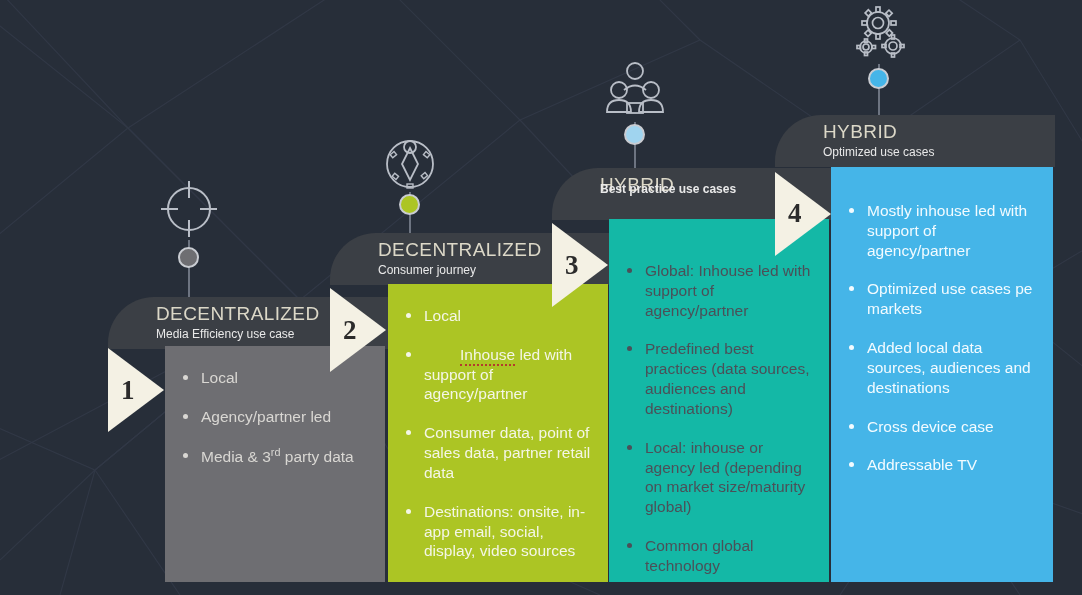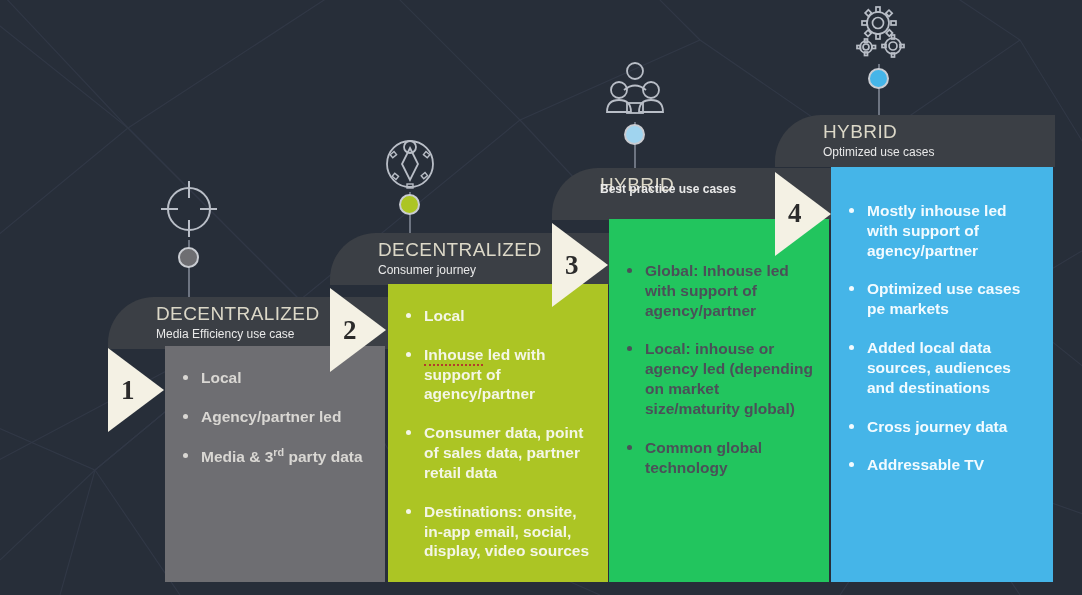--- a/index.html
+++ b/index.html
@@ -47,21 +47,20 @@
     color:#e9e9e9;
     font-size:12px;
     white-space:nowrap;
   }
 
   
   .body-card{
     position:absolute;
     box-sizing:border-box;
     padding:22px 14px 20px 14px;
-    font-weight:bold;
   }
   .body-card ul{
     list-style:none;
     margin:0;padding:0;
   }
   .body-card li{
     position:relative;
     padding-left:22px;
     margin-bottom:19px;
     font-size:15.5px;
@@ -77,21 +76,21 @@
 
   
   .c1 .body-card{background:#6e6e72;}
   .c1 .body-card li{color:#d9d7d3;}
   .c1 .body-card li:before{background:#d9d7d3;}
 
   .c2 .body-card{background:#acc524;}
   .c2 .body-card li{color:#f4f6e6;}
   .c2 .body-card li:before{background:#f4f6e6;}
 
-  .c3 .body-card{background:#22c55e;}
+  .c3 .body-card{background:#14b8a6;}
   .c3 .body-card li{color:#4b5058;}
   .c3 .body-card li:before{background:#4b5058;}
 
   .c4 .body-card{background:#45b5e8;}
   .c4 .body-card li{color:#f2fbff;}
   .c4 .body-card li:before{background:#f2fbff;}
 
   .underline-squiggle{
     border-bottom:1px solid rgba(150,40,30,.0);
     position:relative;
@@ -204,21 +203,21 @@
     <div class="node-dot" style="left:399px;top:194px;background:#acc524;"></div>
 
     <div class="header-plate" style="left:330px;top:233px;width:282px;height:52px;">
       <div class="htitle" style="top:6px;">DECENTRALIZED</div>
       <div class="hsub" style="top:30px;">Consumer journey</div>
     </div>
 
     <div class="body-card" style="left:388px;top:284px;width:220px;height:298px;">
       <ul>
         <li>Local</li>
-        <li><span class="underline-squiggle"><span style="border-bottom:2px dotted #b43a2c;padding-bottom:1px;">Inhouse</span> led with support of agency/partner</span></li>
+        <li><span class="underline-squiggle"><span style="border-bottom:2px dotted #b43a2c;padding-bottom:1px;margin-left:36px;">Inhouse</span> led with support of agency/partner</span></li>
         <li>Consumer data, point of sales data, partner retail data</li>
         <li>Destinations: onsite, in-app email, social, display, video sources</li>
       </ul>
     </div>
 
     <div class="arrow" style="left:330px;top:288px;"></div>
     <div class="arrow-num" style="left:343px;top:315px;">2</div>
   </div>
 
   <div class="col c3">
@@ -236,20 +235,21 @@
     <div class="node-dot" style="left:624px;top:124px;background:#a0d4ef;"></div>
 
     <div class="header-plate" style="left:552px;top:168px;width:282px;height:52px;">
       <div class="htitle" style="top:6px;">HYBRID</div>
       <div class="hsub" style="top:14px;font-weight:bold;">Best practice use cases</div>
     </div>
 
     <div class="body-card" style="left:609px;top:219px;width:220px;height:363px;padding-top:42px;">
       <ul>
         <li>Global: Inhouse led with support of agency/partner</li>
+        <li>Predefined best practices (data sources, audiences and destinations)</li>
         <li>Local: inhouse or agency led (depending on market size/maturity global)</li>
         <li>Common global technology</li>
       </ul>
     </div>
 
     <div class="arrow" style="left:552px;top:223px;"></div>
     <div class="arrow-num" style="left:565px;top:250px;">3</div>
   </div>
 
   <div class="col c4">
@@ -292,21 +292,21 @@
     <div class="header-plate" style="left:775px;top:115px;width:280px;height:52px;">
       <div class="htitle" style="top:6px;">HYBRID</div>
       <div class="hsub" style="top:30px;">Optimized  use cases</div>
     </div>
 
     <div class="body-card" style="left:831px;top:167px;width:222px;height:415px;padding-top:34px;">
       <ul>
         <li>Mostly inhouse led with support of agency/partner</li>
         <li>Optimized use cases pe markets</li>
         <li>Added local data sources, audiences and destinations</li>
-        <li>Cross journey data</li>
+        <li>Cross device case</li>
         <li>Addressable TV</li>
       </ul>
     </div>
 
     <div class="arrow" style="left:775px;top:172px;"></div>
     <div class="arrow-num" style="left:788px;top:198px;">4</div>
   </div>
 
 </div>
 

